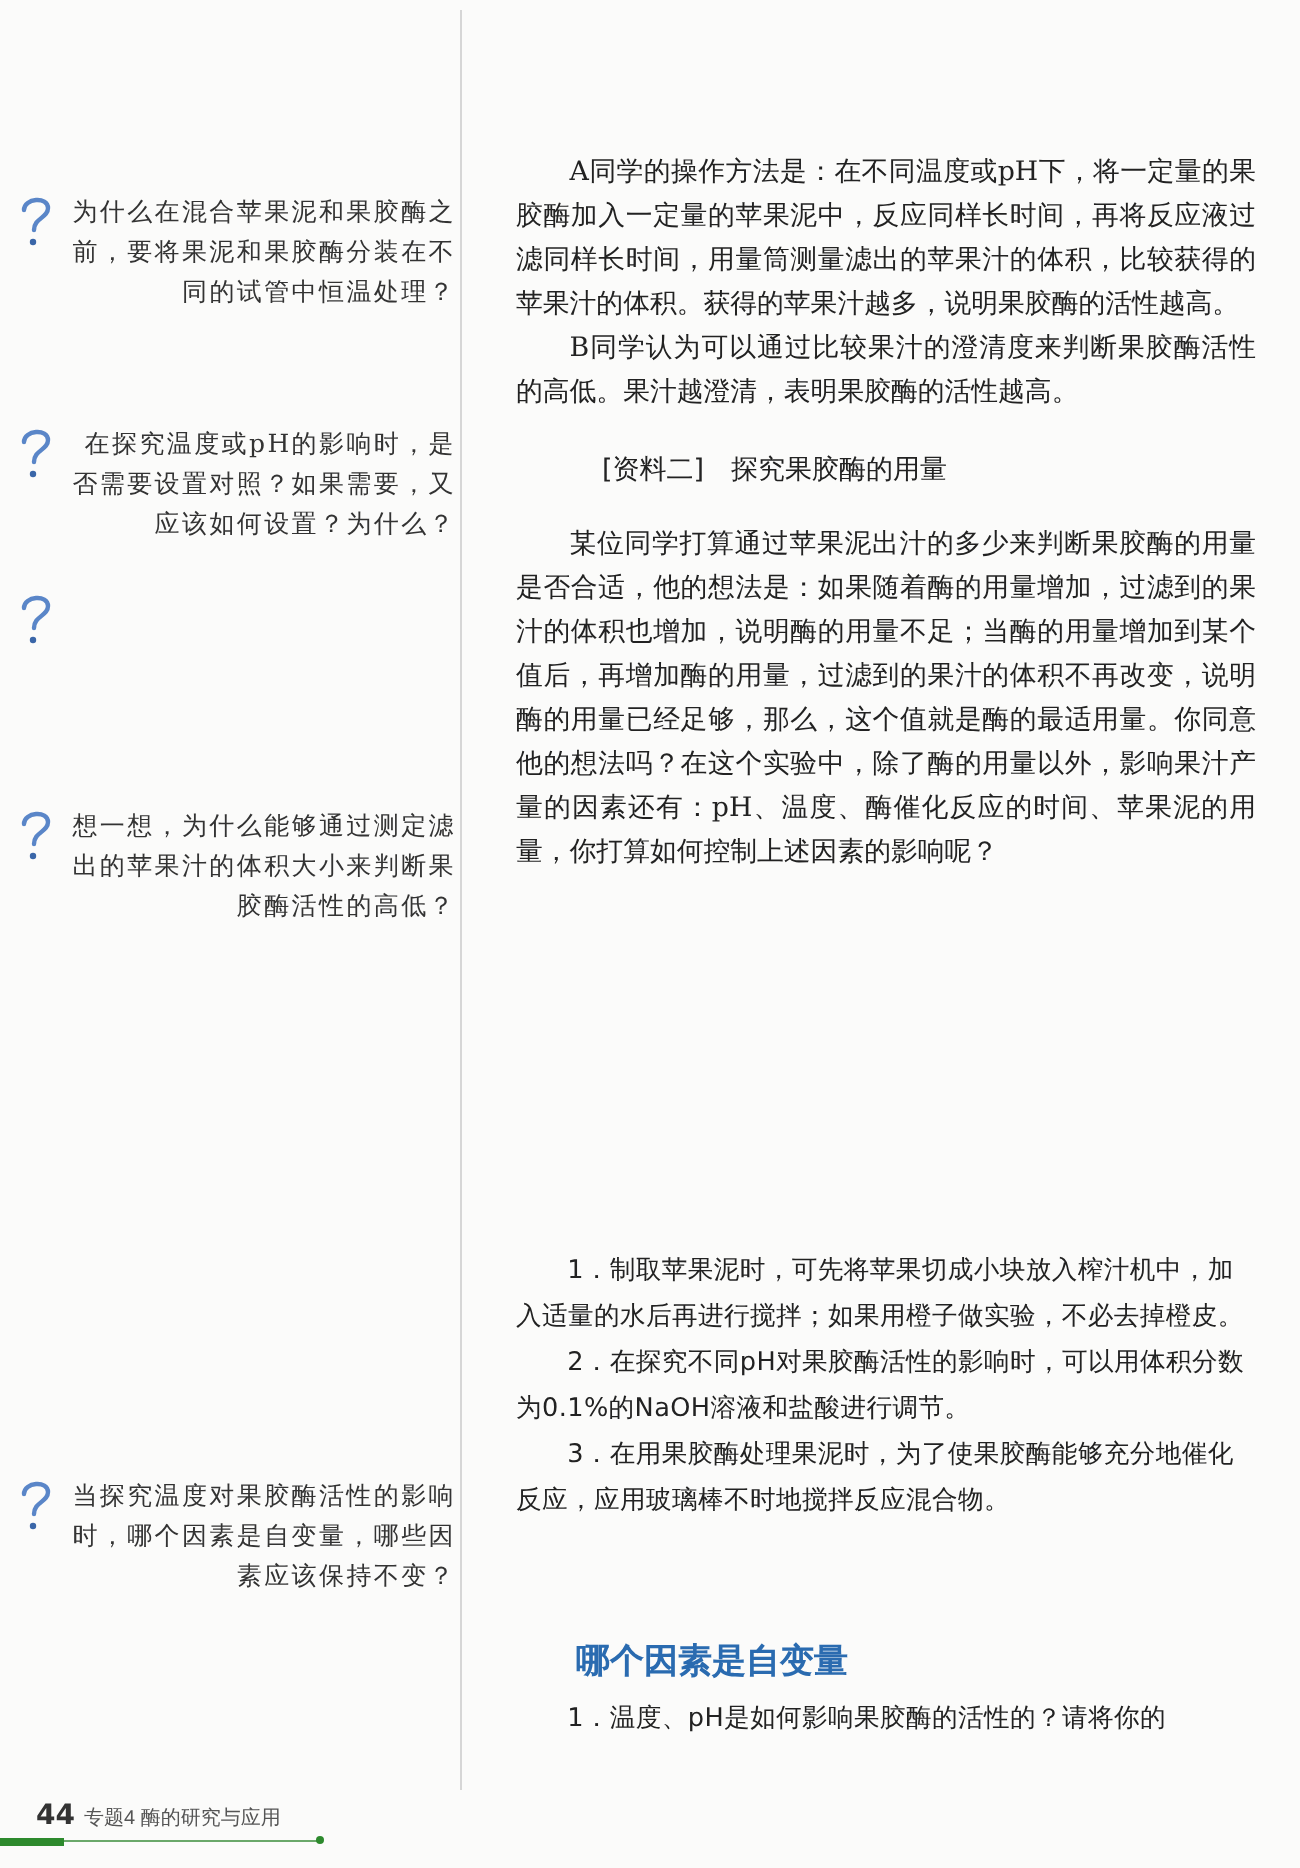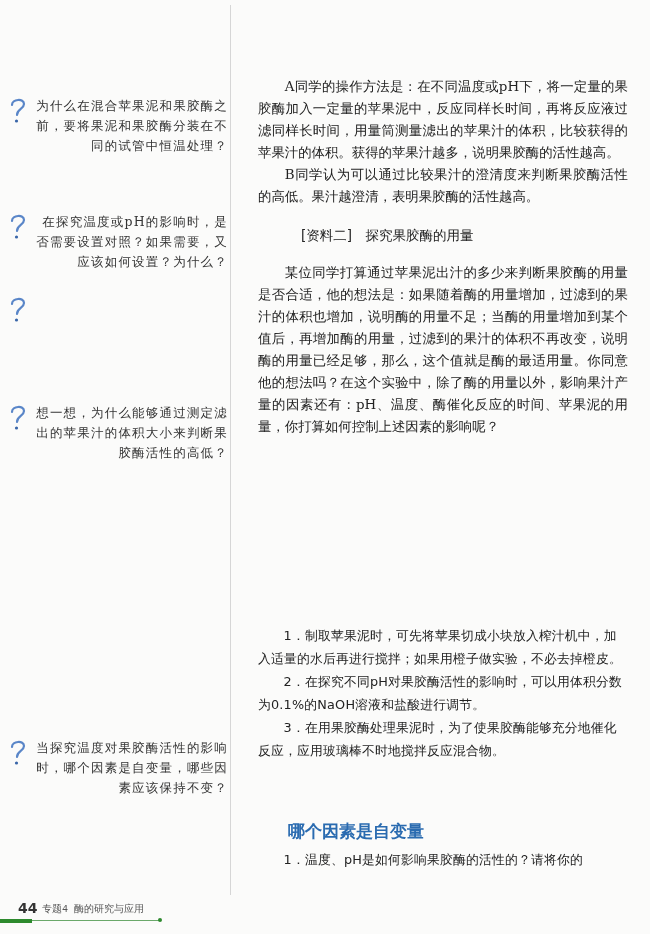--- a/index.html
+++ b/index.html
@@ -10,21 +10,21 @@
   .qicon { width:28px; flex:none; }
   .qicon svg { width:24px; height:30px; }
   .note-text { font-size:12.5px; line-height:20px; letter-spacing:1.2px; color:#333;text-align:right; }
   .main { position:absolute; left:258px; width:370px; font-size:13.4px; line-height:22px; color:#222; }
   .para { text-indent:2em; margin:0; text-align:justify; }
   .subhead { margin:16px; padding-left:2em; font-family:"DejaVu Sans", sans-serif; font-size:13.5px; }
   .section-title { color:#2a6bb0; font-family:"DejaVu Sans", sans-serif; font-size:17px; margin:0 0 6px 30px; font-weight:bold; }
   .tip { text-indent:2em; margin:0; font-family:"DejaVu Sans", sans-serif; font-size:12.8px; line-height:23px; letter-spacing:0.2px; }
   .footer { position:absolute; left:0; top:896px; width:170px; height:28px; }
   .page-num { position:absolute; left:18px; top:4px; font-family:"DejaVu Sans", sans-serif; font-weight:bold; font-size:14px; color:#333; }
-  .chapter { position:absolute; left:42px; top:6px; font-family:Liberation Mono, monospace; font-size:10px; color:#555; white-space:nowrap; }
+  .chapter { position:absolute; left:42px; top:6px; font-family:Liberation Sans, sans-serif; font-size:10px; color:#555; white-space:nowrap; }
   .green-bar { position:absolute; left:0; top:23px; width:32px; height:4px; background:#2d8a2d; }
   .green-line { position:absolute; left:32px; top:24px; width:128px; height:1px; background:#6aa86a; }
   .green-dot { position:absolute; left:158px; top:22px; width:4px; height:4px; border-radius:2px; background:#2d8a2d; }
 </style>
 </head>
 <body>
 
 <div class="divider"></div>
 
 <div class="margin-note" style="top:96px;">

